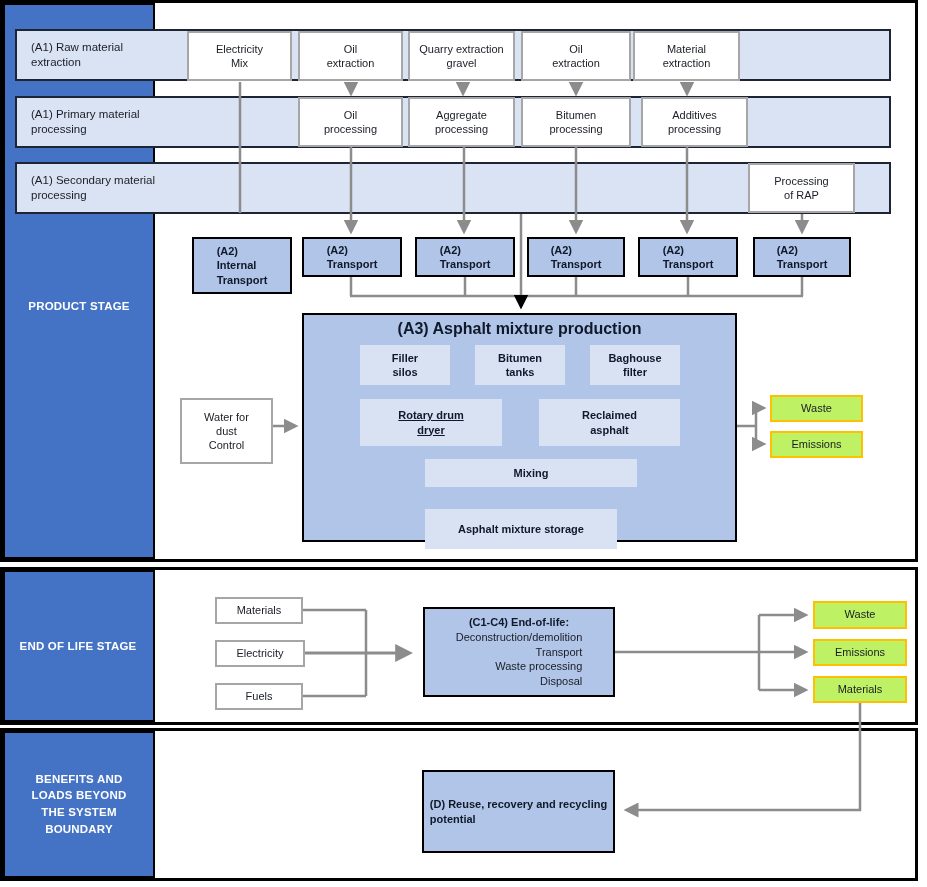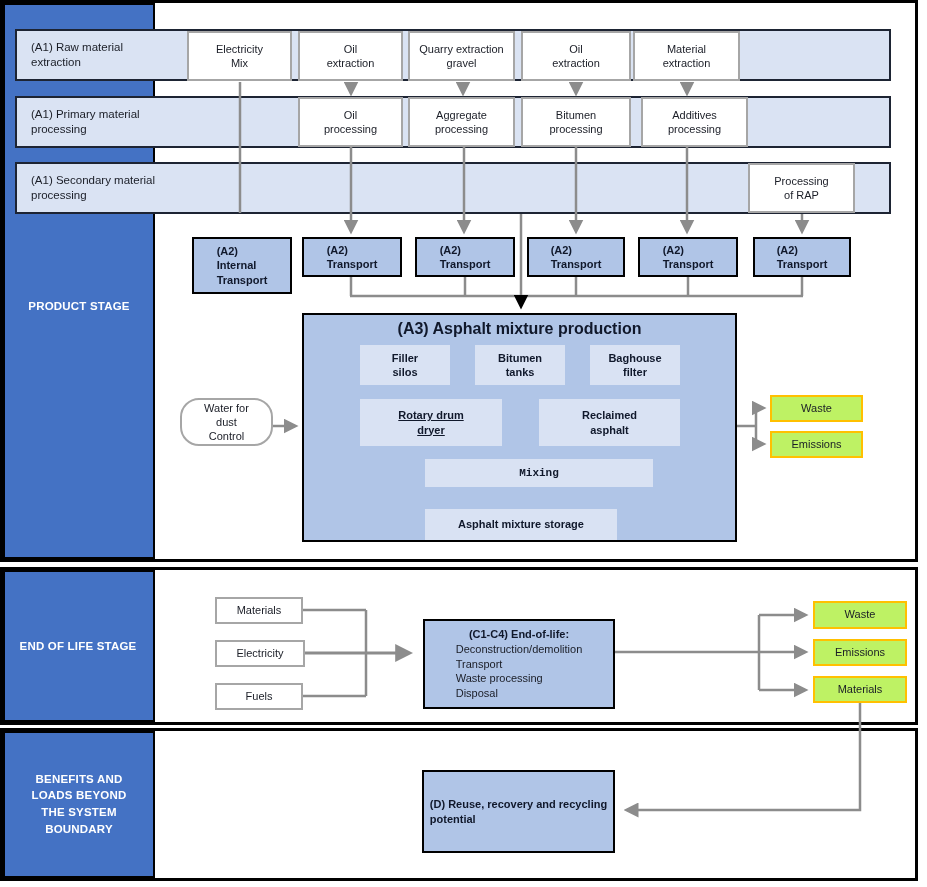--- a/index.html
+++ b/index.html
@@ -102,40 +102,40 @@
     <div class="ibox" style="left:56px;top:30px;width:90px;height:40px;">Filler
 silos</div>
     <div class="ibox" style="left:171px;top:30px;width:90px;height:40px;">Bitumen
 tanks</div>
     <div class="ibox" style="left:286px;top:30px;width:90px;height:40px;">Baghouse
 filter</div>
     <div class="ibox" style="left:56px;top:84px;width:142px;height:47px;text-decoration:underline;">Rotary drum
 dryer</div>
     <div class="ibox" style="left:235px;top:84px;width:141px;height:47px;">Reclaimed
 asphalt</div>
-    <div class="ibox" style="left:121px;top:144px;width:228px;height:28px;font-family:Liberation Mono, monospace;">Mixing</div>
-    <div class="ibox" style="left:121px;top:194px;width:192px;height:31px;">Asphalt mixture storage</div>
+    <div class="ibox" style="left:121px;top:144px;width:212px;height:28px;">Mixing</div>
+    <div class="ibox" style="left:121px;top:194px;width:192px;height:40px;">Asphalt mixture storage</div>
   </div>
 
-  <div class="wbox" style="left:180px;top:398px;width:93px;height:48px;border-radius:19px;">Water for
+  <div class="wbox" style="left:180px;top:398px;width:93px;height:66px;">Water for
 dust
 Control</div>
 
   <div class="ybox" style="left:770px;top:395px;width:93px;height:27px;">Waste</div>
   <div class="ybox" style="left:770px;top:431px;width:93px;height:27px;">Emissions</div>
 
   <div class="frame" style="left:0;top:567px;width:918px;height:158px;"></div>
   <div class="sidebar" style="left:3px;top:570px;width:152px;height:152px;"></div>
   <div class="sidebar-label" style="left:2px;top:636px;width:152px;height:20px;">END OF LIFE STAGE</div>
 
   <div class="wbox" style="left:215px;top:597px;width:88px;height:27px;">Materials</div>
   <div class="wbox" style="left:215px;top:640px;width:90px;height:27px;">Electricity</div>
   <div class="wbox" style="left:215px;top:683px;width:88px;height:27px;">Fuels</div>
 
-  <div class="abs" style="left:423px;top:607px;width:192px;height:90px;background:#B0C5E7;border:2px solid #000000;display:flex;flex-direction:column;align-items:center;justify-content:center;text-align:left;margin-top:12px;">
+  <div class="abs" style="left:423px;top:607px;width:192px;height:90px;background:#B0C5E7;border:2px solid #000000;display:flex;flex-direction:column;align-items:center;justify-content:center;text-align:right;">
     <div class="cbox-title">(C1-C4) End-of-life:</div>
     <div class="cbox-body">Deconstruction/demolition
 Transport
 Waste processing
 Disposal</div>
   </div>
 
   <div class="ybox" style="left:813px;top:601px;width:94px;height:28px;">Waste</div>
   <div class="ybox" style="left:813px;top:639px;width:94px;height:27px;">Emissions</div>
   <div class="ybox" style="left:813px;top:676px;width:94px;height:27px;">Materials</div>

